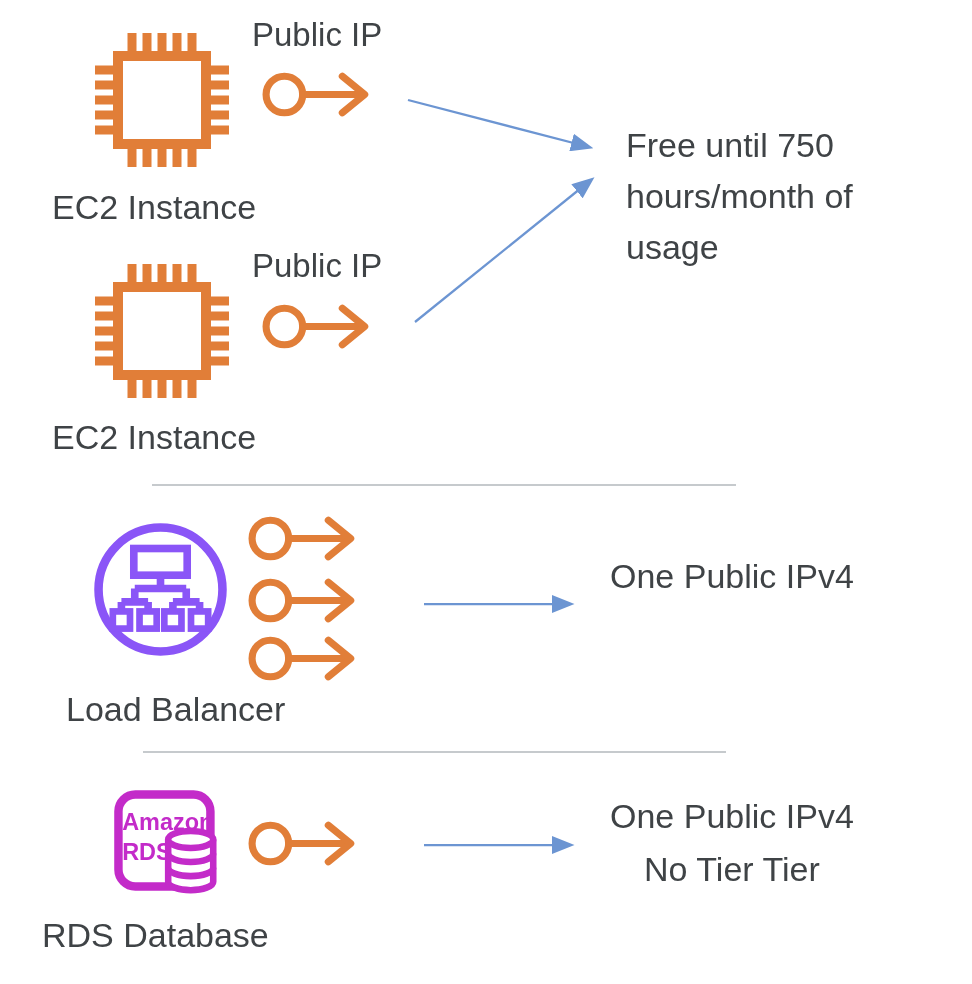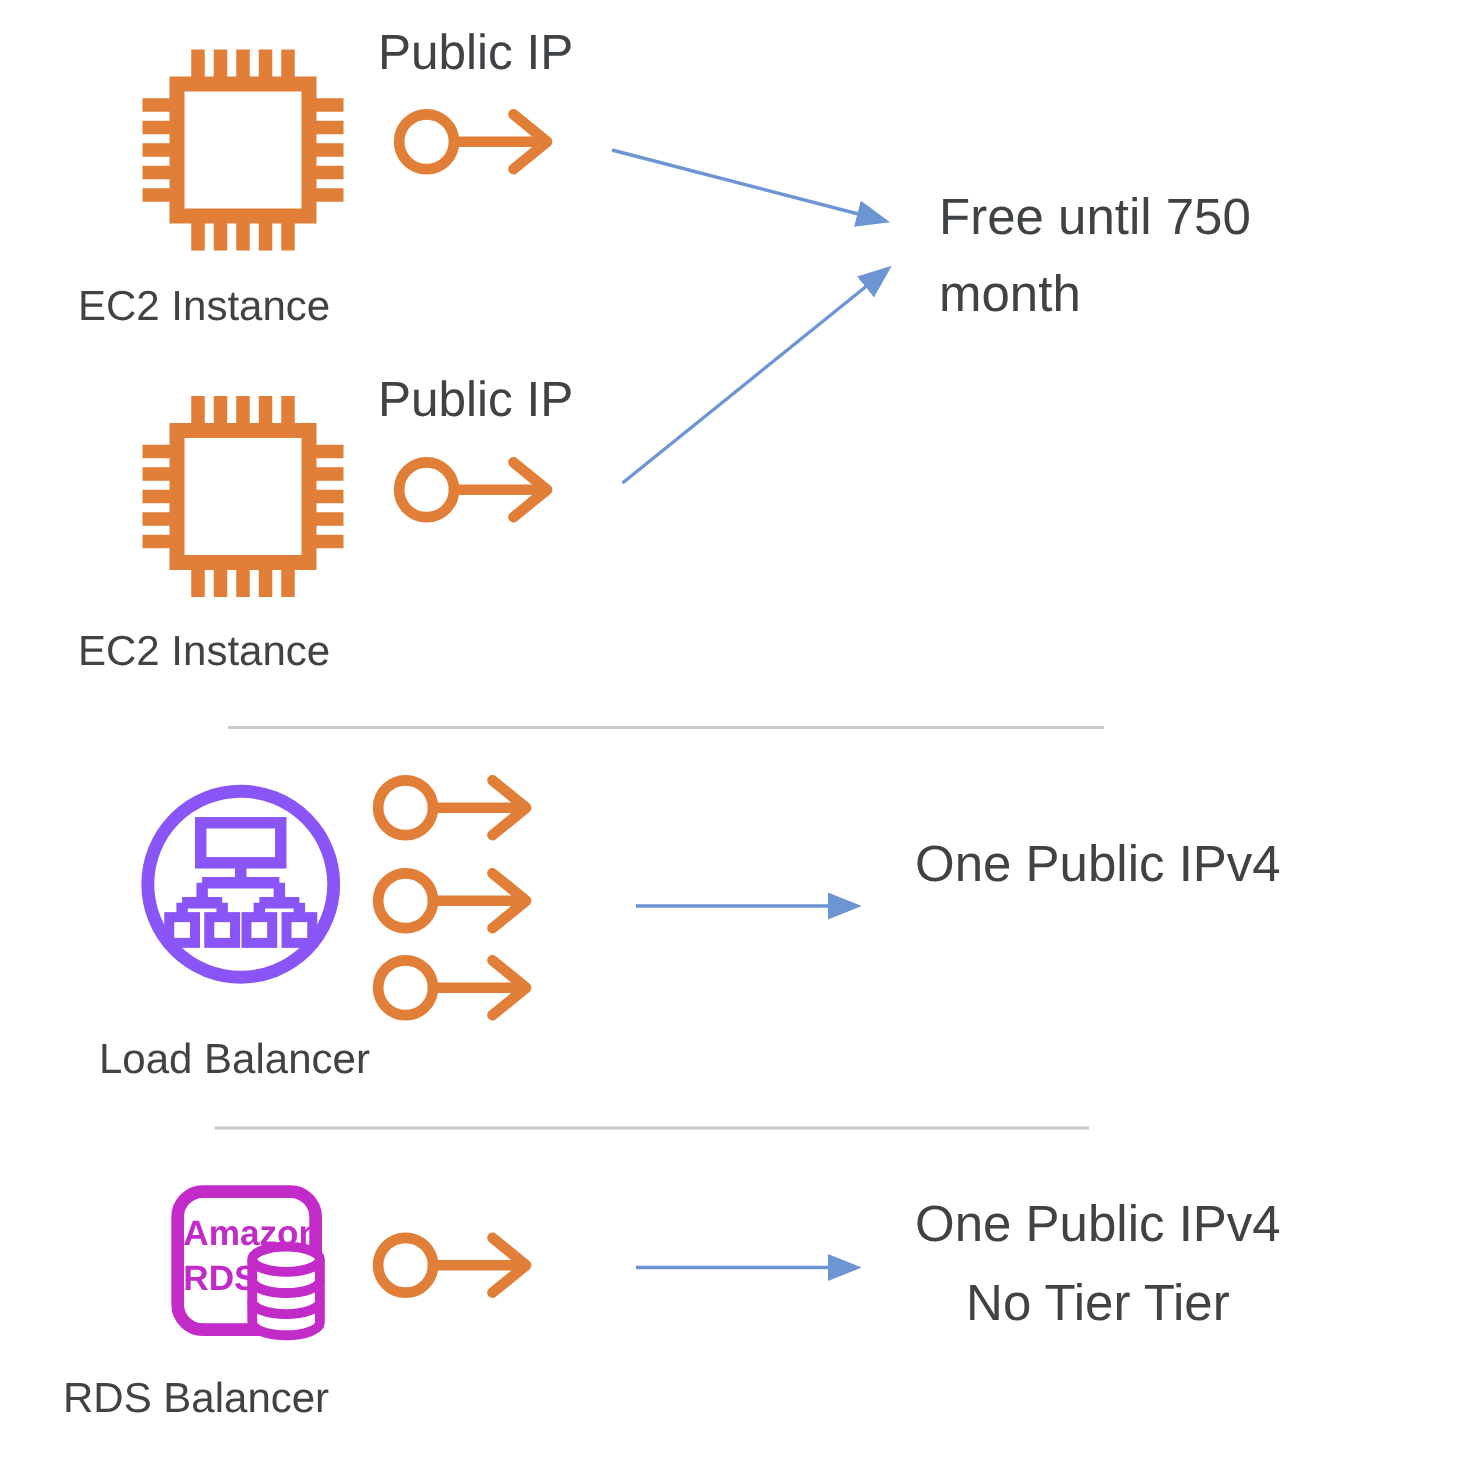--- a/index.html
+++ b/index.html
@@ -23,21 +23,21 @@
     background: var(--bg);
     overflow: hidden;
   }
   .abs { position: absolute; }
   .txt {
     position: absolute;
     color: var(--text);
     white-space: nowrap;
   }
   .public-ip { font-size: 33px; }
-  .item-label { font-size: 28px; }
+  .item-label { font-size: 34px; }
   .note { font-size: 34px; }
   .note div { white-space: nowrap; }
   .note-ec2 { line-height: 51px; }
   .note-2l  { line-height: 53px; text-align: center; }
   .divider {
     position: absolute;
     height: 2px;
     background: var(--divider);
   }
   svg.overlay {
@@ -123,21 +123,22 @@
     <use href="#sym-chip"></use>
   </svg>
   <div class="txt public-ip" style="left:252px; top:247px;">Public IP</div>
   <svg class="abs" style="left:262px; top:296px;" width="120" height="61">
     <use href="#sym-circle-arrow"></use>
   </svg>
   <div class="txt item-label" style="left:52px; top:418px;">EC2 Instance</div>
 
   <div class="txt note note-ec2" style="left:626px; top:96px;margin-top:24px;">
     <div>Free until 750</div>
-    <div>month</div>
+    <div>hours/month of</div>
+    <div>usage</div>
   </div>
 
   <div class="divider" style="left:152px; top:484px; width:584px;"></div>
 
   <svg class="abs" style="left:89px; top:518px;" width="143" height="143">
     <use href="#sym-lb"></use>
   </svg>
   <svg class="abs" style="left:248px; top:508px;" width="120" height="61">
     <use href="#sym-circle-arrow"></use>
   </svg>
@@ -161,19 +162,19 @@
     <g>
       <path class="m-fillwhite" stroke-width="7" d="M62,57 V102 A24 9 0 0 0 110,102 V57"></path>
       <ellipse class="m-fillwhite" stroke-width="7" cx="86" cy="57" rx="24" ry="9"></ellipse>
       <path class="m-stroke" stroke-width="7" d="M62,72 A24 9 0 0 0 110,72"></path>
       <path class="m-stroke" stroke-width="7" d="M62,87 A24 9 0 0 0 110,87"></path>
     </g>
   </svg>
   <svg class="abs" style="left:248px; top:813px;" width="120" height="61">
     <use href="#sym-circle-arrow"></use>
   </svg>
-  <div class="txt item-label" style="left:42px; top:916px;">RDS Balancer</div>
+  <div class="txt item-label" style="left:42px; top:916px;">RDS Database</div>
   <div class="txt note note-2l" style="left:610px; top:790px;">
     <div>One Public IPv4</div>
     <div>No Tier Tier</div>
   </div>
 
 </div>
 
 </body></html>

